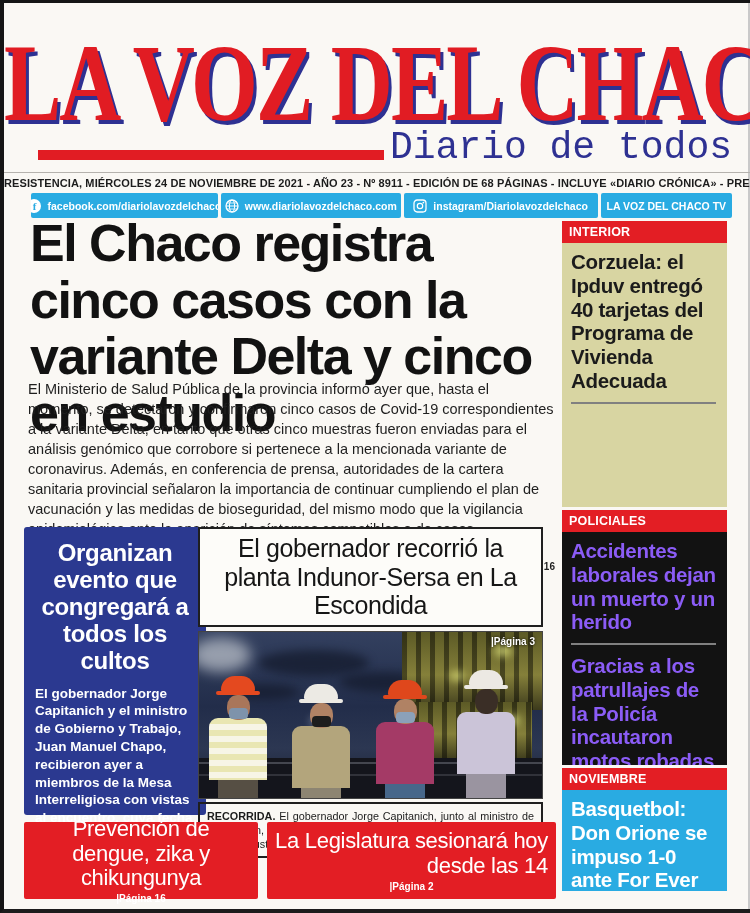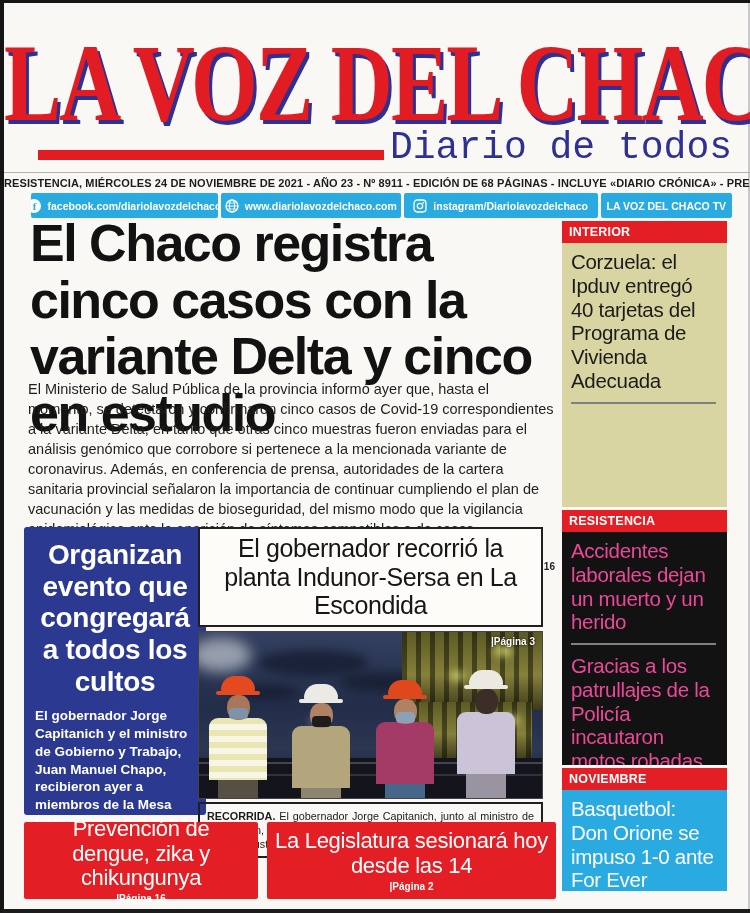--- a/index.html
+++ b/index.html
@@ -62,36 +62,36 @@
     font-size:14.5px;line-height:1.38;color:#1f1f1f;text-align:left;
   }
   .pageref{font-size:10px;font-weight:bold;}
   .lead-body .pageref{display:block;text-align:right;margin-top:1px;}
   
   .sb-banner{
     position:absolute;left:558px;width:165px;height:22px;
     background:#e31e24;color:#fff;font-weight:bold;font-size:12.5px;
     line-height:22px;padding-left:7px;letter-spacing:.2px;
   }
-  .sb-box{position:absolute;left:558px;width:165px;padding:7px 9px;overflow:hidden;}
+  .sb-box{position:absolute;left:558px;width:165px;padding:7px 9px;overflow:hidden;font-weight:bold;}
   .sb-box .item{font-size:20.5px;line-height:1.16;letter-spacing:-.3px;}
   .sb-divider{border:none;border-top:2px solid currentColor;margin:9px 2px 9px 0;}
   .box-interior{top:240px;height:264px;background:#d8d5a2;color:#1b1b1b;}
   .banner-interior{top:218px;}
   .banner-policiales{top:507px;}
-  .box-policiales{top:529px;height:233px;background:#121212;color:#ec4899;}
+  .box-policiales{top:529px;height:233px;background:#121212;color:#8b5cf6;}
   .banner-deportes{top:765px;}
   .box-deportes{top:787px;height:101px;background:#29abe2;color:#fff;}
   
   .blue-box{
     position:absolute;left:20px;top:524px;width:182px;height:288px;
     background:#2b3990;border-radius:3px;color:#fff;padding:12px 11px 8px;
   }
   .blue-box h2{
-    margin:0;font-size:28px;line-height:1.13;text-align:center;
+    margin:0;font-size:24px;line-height:1.13;text-align:center;
     letter-spacing:-.3px;
   }
   .blue-box .bb-body{
     margin-top:10px;font-size:13.5px;font-weight:bold;line-height:1.32;
   }
   .blue-box .pageref{display:block;text-align:right;margin-top:4px;}
   
   .photo-article{position:absolute;left:194px;top:524px;width:345px;}
   .pa-title{
     border:2px solid #1f1f1f;background:#fdfcf9;padding:5px 6px;
@@ -131,21 +131,21 @@
   .legs{height:28px;margin:0 9px;}
   
   .red-box{
     position:absolute;top:819px;height:77px;background:#e31e24;border-radius:2px;
     color:#fff;display:flex;flex-direction:column;align-items:center;justify-content:center;
     text-align:center;padding:4px 8px;
   }
   .red-box .rb-head{font-size:22px;line-height:1.12;letter-spacing:-.3px;}
   .red-box .pageref{margin-top:2px;}
   .red-box-1{left:20px;width:234px;}
-  .red-box-2{left:263px;width:289px;}
+  .red-box-2{left:263px;width:289px;text-align:right;}
 </style>
 </head>
 <body>
 
 <div class="page">
 
   <div class="masthead-title">LA VOZ DEL CHACO</div>
   <div class="tagline-row">
     <div class="tagline-bar"></div>
     <div class="tagline-text">Diario de todos</div>
@@ -186,21 +186,21 @@
     <span class="pageref">|Página 16</span>
   </div>
 
   <div class="sb-banner banner-interior">INTERIOR</div>
   <div class="sb-box box-interior">
     <div class="item">Corzuela: el Ipduv entregó 40 tarjetas del Programa de Vivienda Adecuada</div>
     <hr class="sb-divider">
 
   </div>
 
-  <div class="sb-banner banner-policiales">RESISTENCIA</div>
+  <div class="sb-banner banner-policiales">POLICIALES</div>
   <div class="sb-box box-policiales">
     <div class="item">Accidentes laborales dejan un muerto y un herido</div>
     <hr class="sb-divider">
     <div class="item">Gracias a los patrullajes de la Policía incautaron motos robadas</div>
 
   </div>
 
   <div class="sb-banner banner-deportes">NOVIEMBRE</div>
   <div class="sb-box box-deportes">
     <div class="item">Basquetbol: Don Orione se impuso 1-0 ante For Ever</div>

